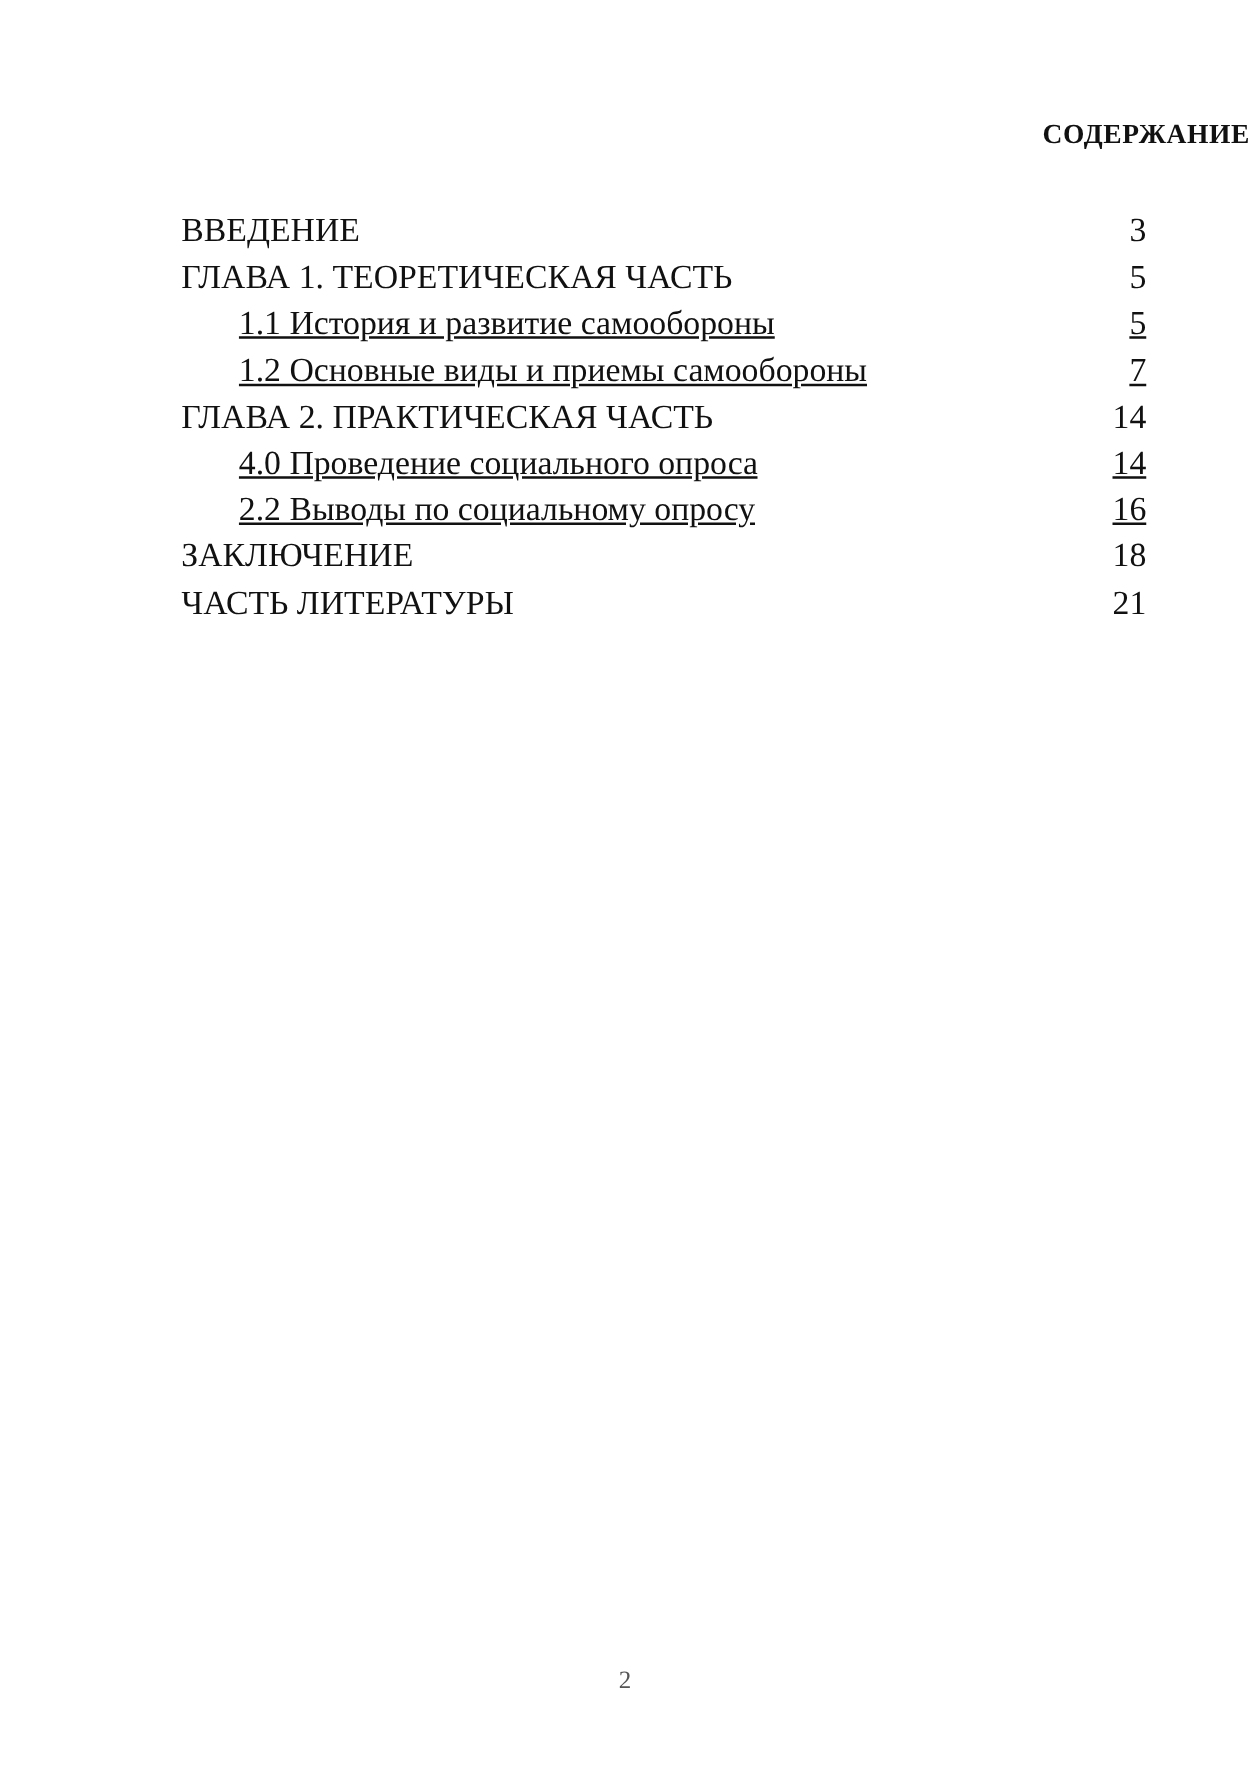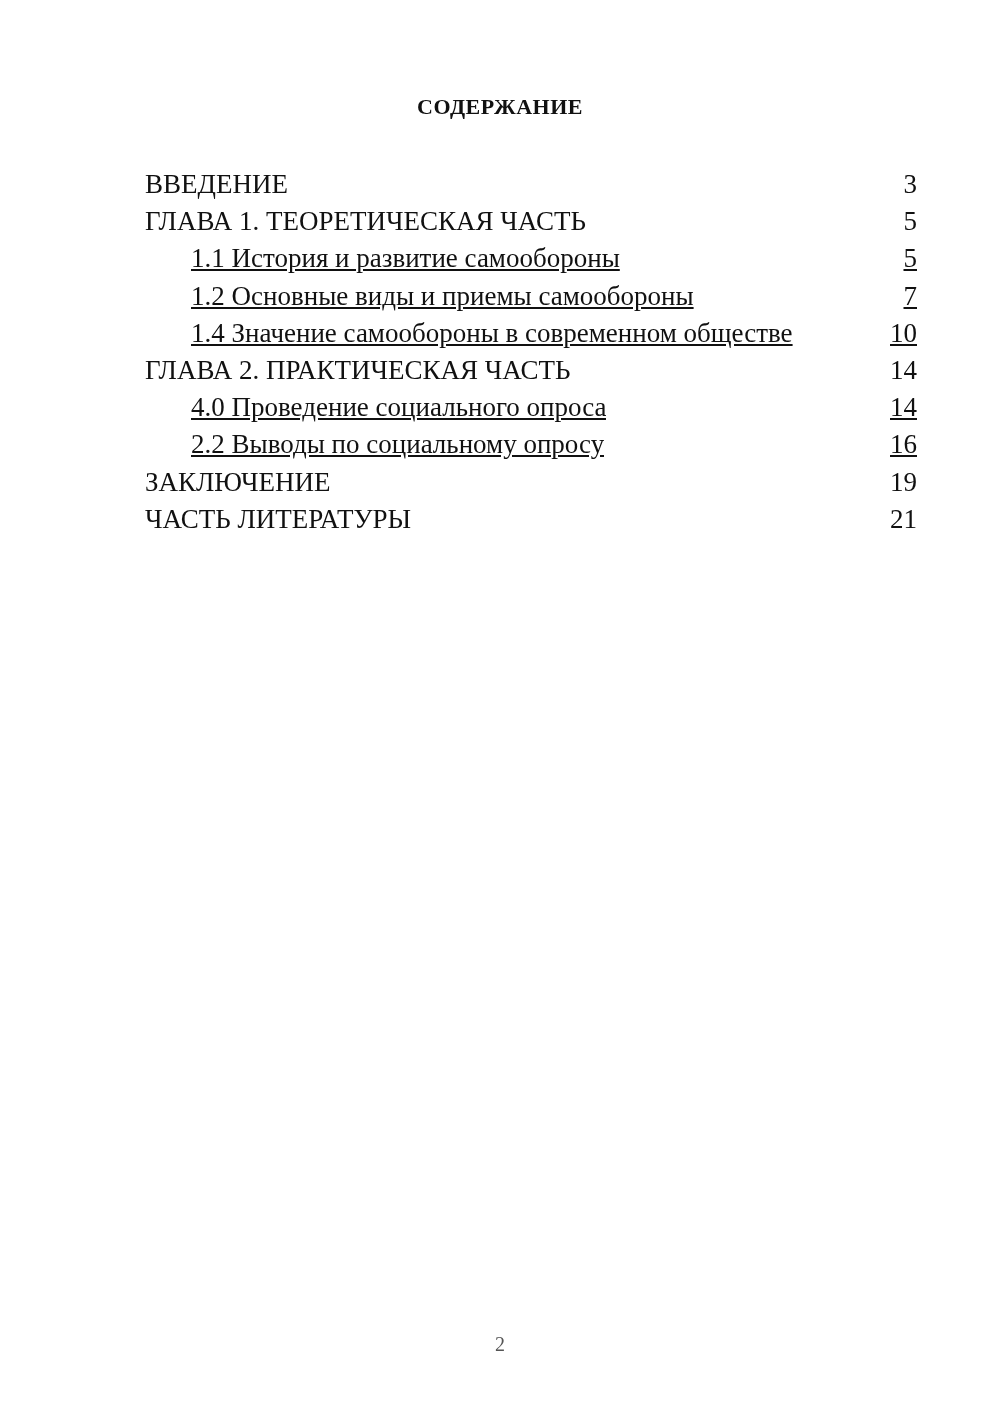--- a/index.html
+++ b/index.html
@@ -11,21 +11,21 @@
     position: relative;
     width: 1000px;
     height: 1414px;
     background: #ffffff;
     font-family: "Liberation Serif", "DejaVu Serif", serif;
     color: #111111;
     overflow: hidden;
   }
   .doc-title {
     padding-top: 94px;
-    text-align: center;
+    text-align: right;
     font-size: 22px;
     font-weight: bold;
     letter-spacing: 0.5px;
     line-height: 26px;
   }
   .toc {
     margin: 46px 83px 0 145px;
   }
   .toc-row {
     display: flex;
@@ -80,43 +80,39 @@
       <span class="toc-label">1.1 История и развитие самообороны</span>
       <span class="toc-page">5</span>
     </div>
 
     <div class="toc-row lvl1">
       <span class="toc-label">1.2 Основные виды и приемы самообороны</span>
       <span class="toc-page">7</span>
     </div>
 
 
-    <div class="toc-row lvl1">
-      <span class="toc-label">1.4 Значение самообороны в современном обществе</span>
-      <span class="toc-page">10</span>
-    </div>
 
     <div class="toc-row">
       <span class="toc-label">ГЛАВА 2. ПРАКТИЧЕСКАЯ ЧАСТЬ</span>
       <span class="toc-page">14</span>
     </div>
 
     <div class="toc-row lvl1">
       <span class="toc-label">4.0 Проведение социального опроса</span>
       <span class="toc-page">14</span>
     </div>
 
     <div class="toc-row lvl1">
       <span class="toc-label">2.2 Выводы по социальному опросу</span>
       <span class="toc-page">16</span>
     </div>
 
     <div class="toc-row">
       <span class="toc-label">ЗАКЛЮЧЕНИЕ</span>
-      <span class="toc-page">19</span>
+      <span class="toc-page">18</span>
     </div>
 
     <div class="toc-row">
       <span class="toc-label">ЧАСТЬ ЛИТЕРАТУРЫ</span>
       <span class="toc-page">21</span>
     </div>
 
   </div>
 
   <div class="page-footer">2</div>

